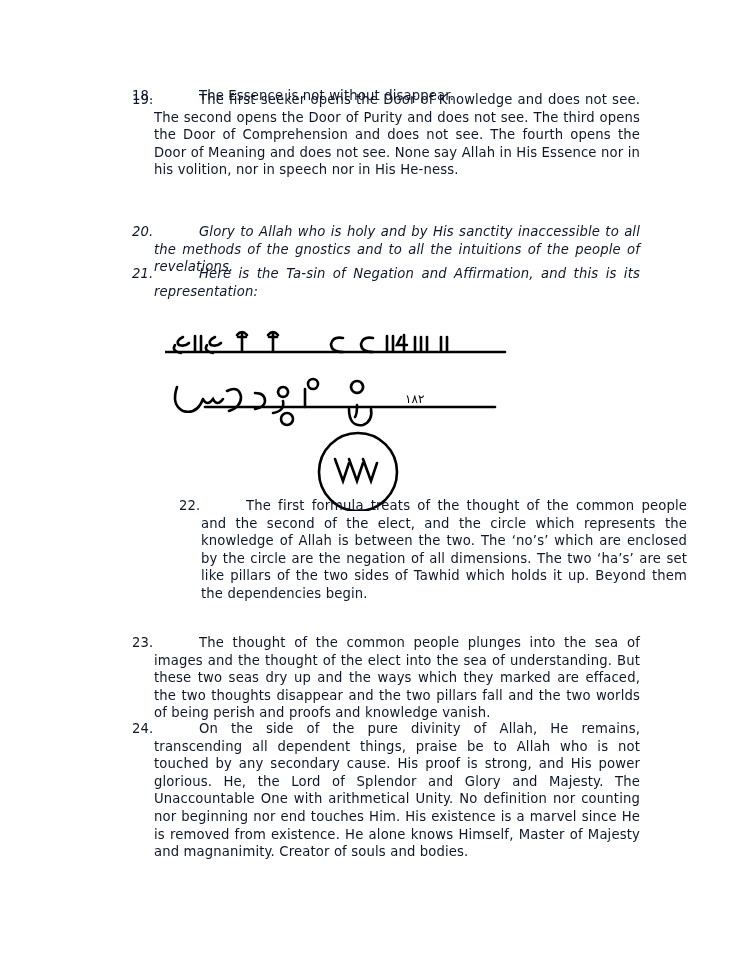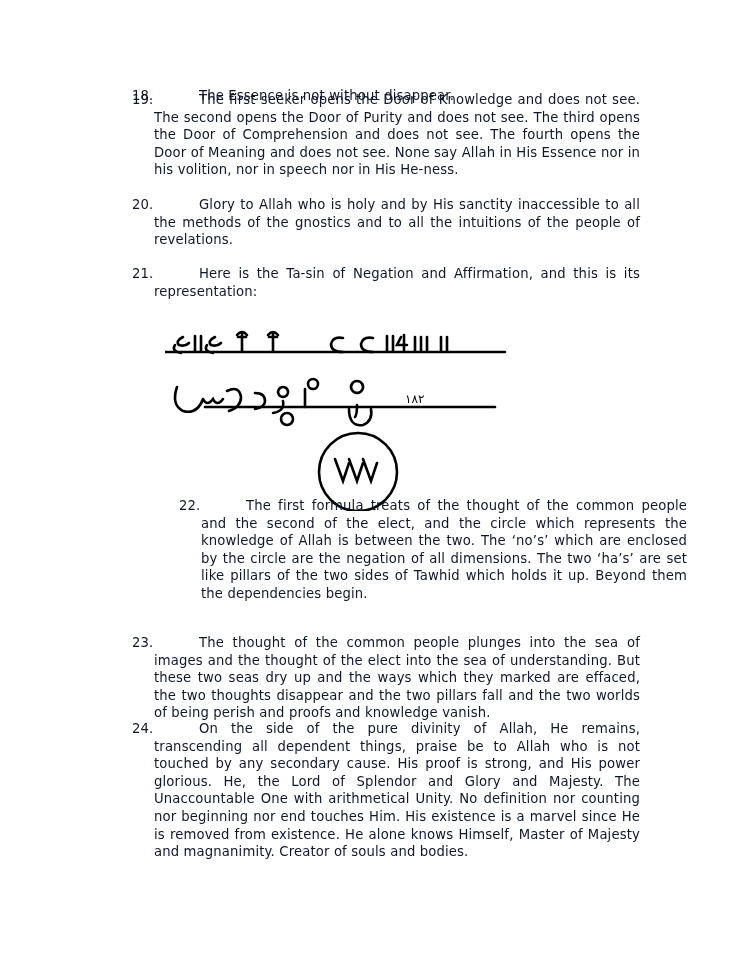--- a/index.html
+++ b/index.html
@@ -25,26 +25,26 @@
   <div class="para single" style="top:87px;">
     <span class="num">18.</span>
     <span class="body">The Essence is not without disappear.</span>
   </div>
 
   <div class="para" style="top:91px;">
     <span class="num">19.</span>
     <span class="body">The first seeker opens the Door of Knowledge and does not see. The second opens the Door of Purity and does not see. The third opens the Door of Comprehension and does not see. The fourth opens the Door of Meaning and does not see. None say Allah in His Essence nor in his volition, nor in speech nor in His He-ness.</span>
   </div>
 
-  <div class="para" style="top:196px;">
+  <div class="para" style="top:223px;font-style:italic;">
     <span class="num">20.</span>
     <span class="body">Glory to Allah who is holy and by His sanctity inaccessible to all the methods of the gnostics and to all the intuitions of the people of revelations.</span>
   </div>
 
-  <div class="para last-line-justify" style="top:265px;">
+  <div class="para last-line-justify" style="top:265px;font-style:italic;">
     <span class="num">21.</span>
     <span class="body">Here is the Ta-sin of Negation and Affirmation, and this is its representation:</span>
   </div>
 
   <div class="figure">
     <svg viewBox="0 0 380 182" xmlns="http://www.w3.org/2000/svg">
       <g stroke="#000" stroke-width="2.6" fill="none" stroke-linecap="round">
 
         <line x1="0" y1="23" x2="340" y2="23"></line>
 

